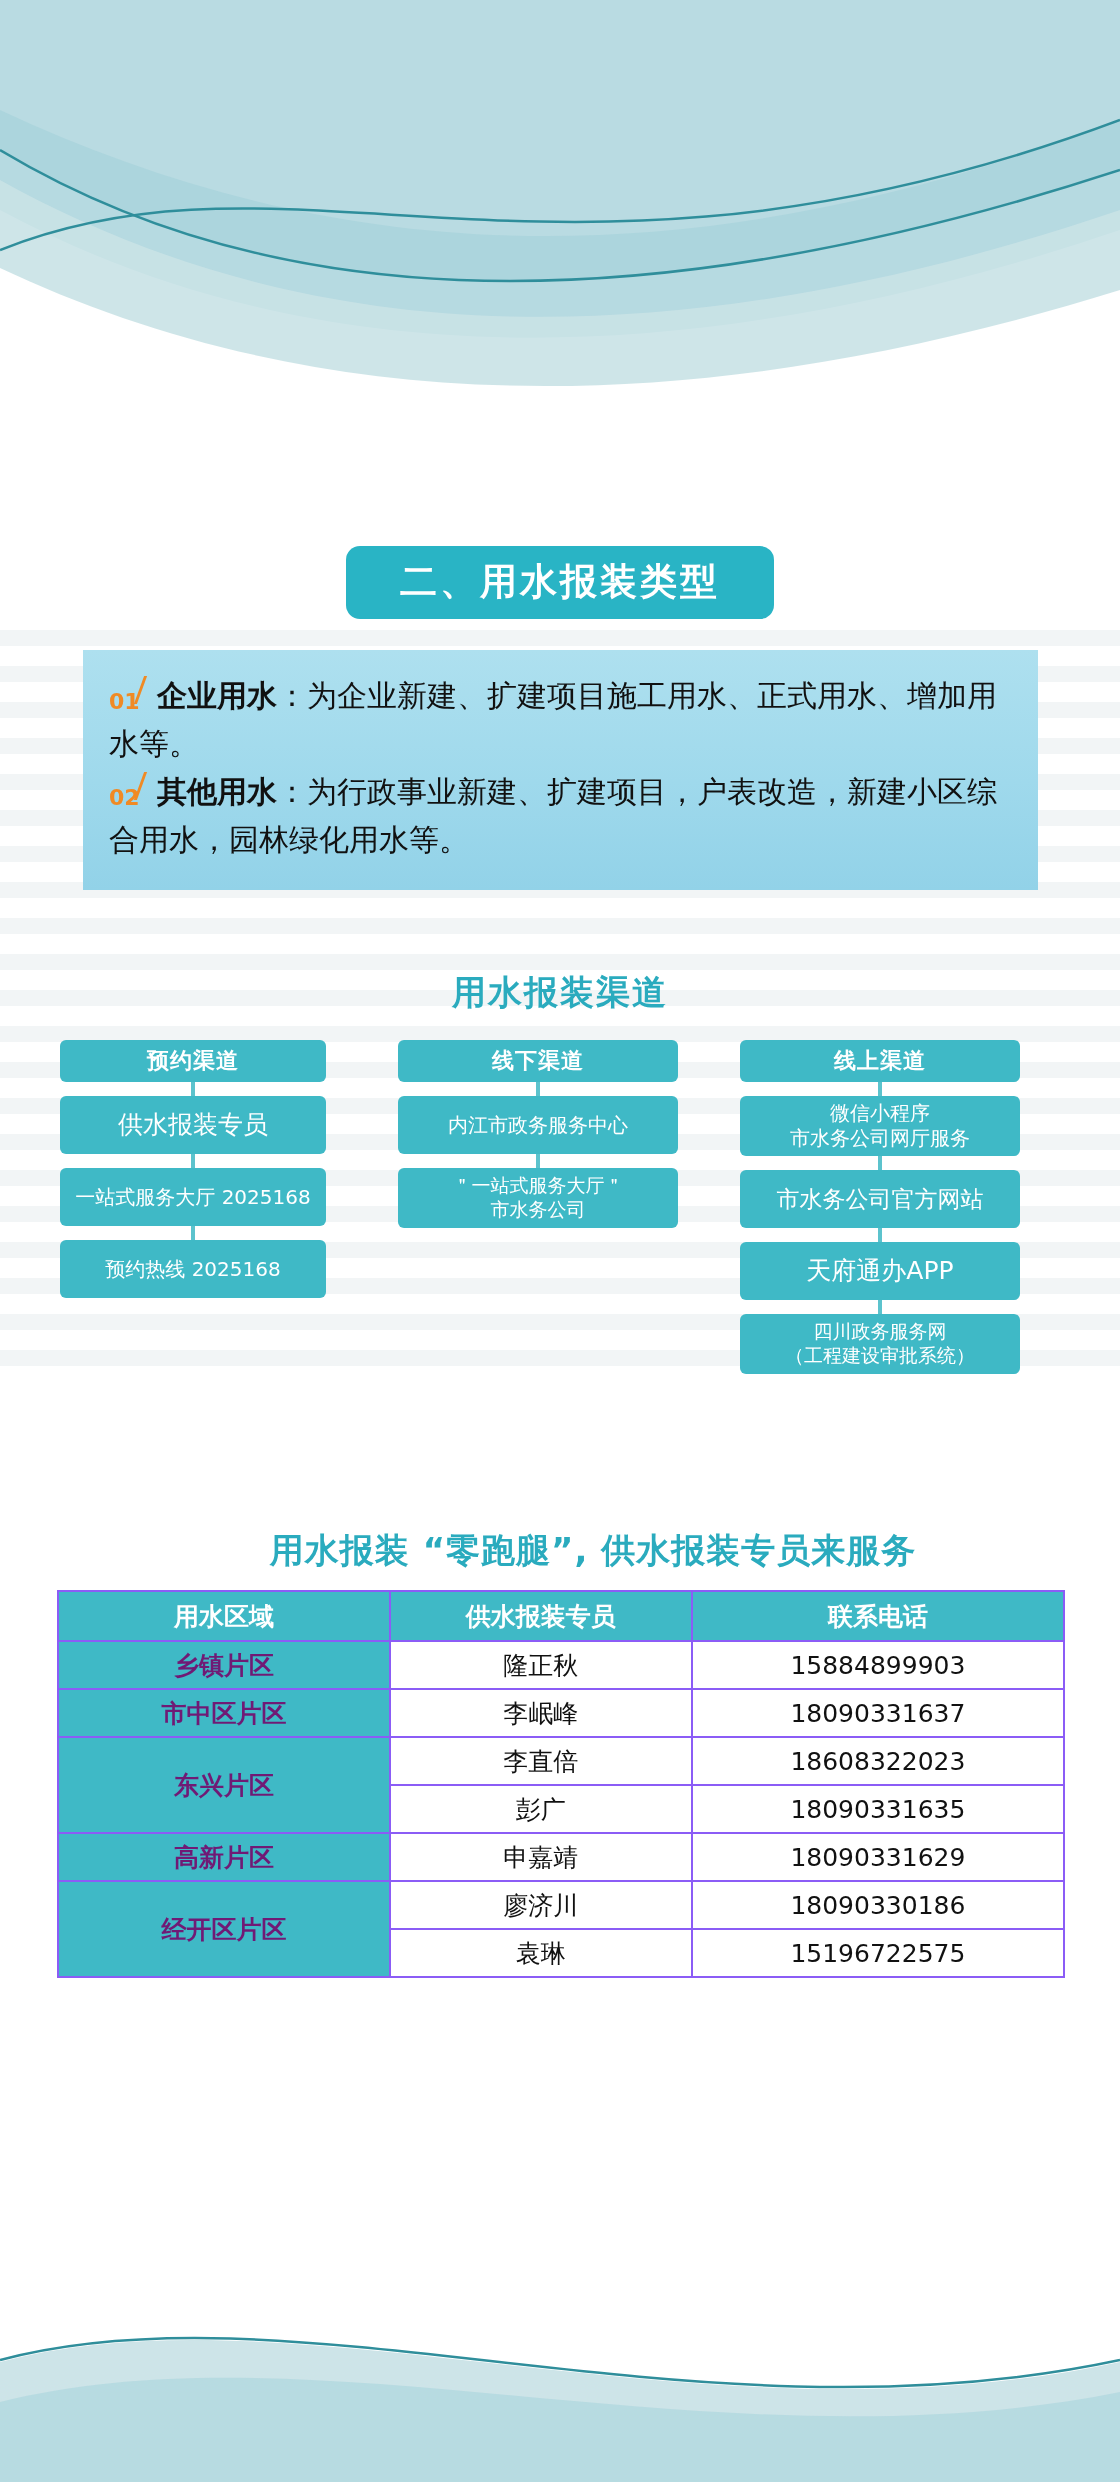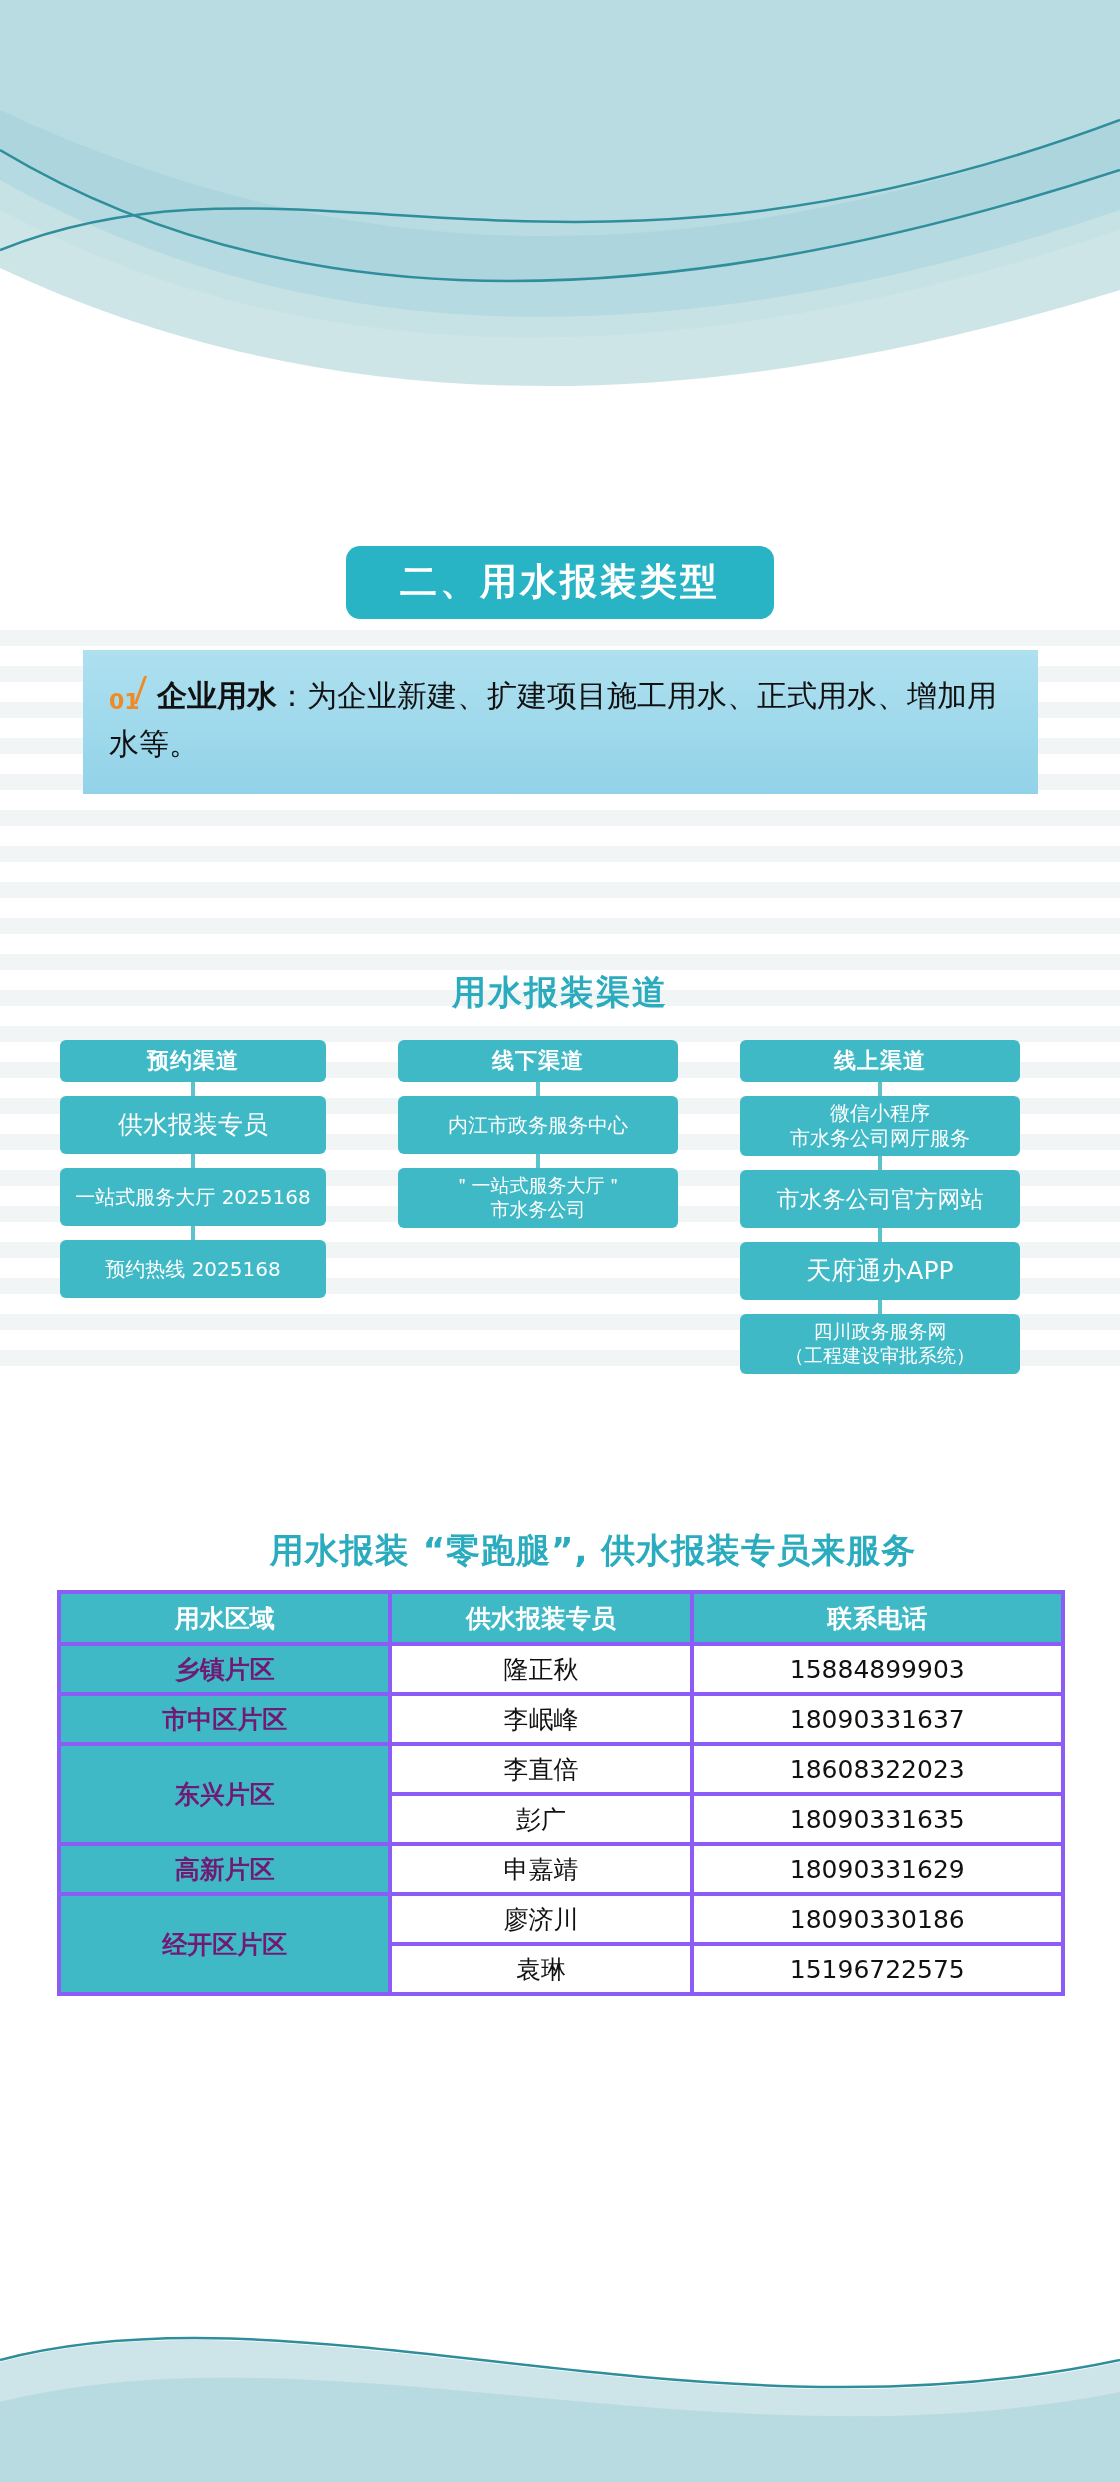--- a/index.html
+++ b/index.html
@@ -198,21 +198,21 @@
     width: 1008px;
   }
   table.contact {
     border-collapse: collapse;
     width: 100%;
     table-layout: fixed;
     background: #ffffff;
   }
   table.contact th,
   table.contact td {
-    border: 4px solid #8b5cf6;
+    border: 2px solid #8b5cf6;
     text-align: center;
     font-size: 25px;
     color: #111111;
     height: 42px;
     padding: 2px 8px;
   }
   table.contact thead th {
     background: #3fb9c6;
     color: #ffffff;
     font-weight: bold;
@@ -270,20 +270,25 @@
   <div class="section-title-wrap">
     <div class="section-title">二、用水报装类型</div>
   </div>
 
   <div class="info-panel">
     <div class="info-line">
       <span class="num-badge">
         <span>01</span><i></i>
       </span><span>企业用水</span><span class="body">：为企业新建、扩建项目施工用水、正式用水、增加用水等。</span>
     </div>
+    <div class="info-line">
+      <span class="num-badge">
+        <span>02</span><i></i>
+      </span><span>其他用水</span><span class="body">：为行政事业新建、扩建项目，户表改造，新建小区综合用水，园林绿化用水等。</span>
+    </div>
   </div>
 
   <div class="channels-heading">用水报装渠道</div>
 
   <div class="flow">
 
     <div class="col col-1">
       <div class="node head">预约渠道</div>
       <div class="connector"></div>
       <div class="node item">供水报装专员</div>

